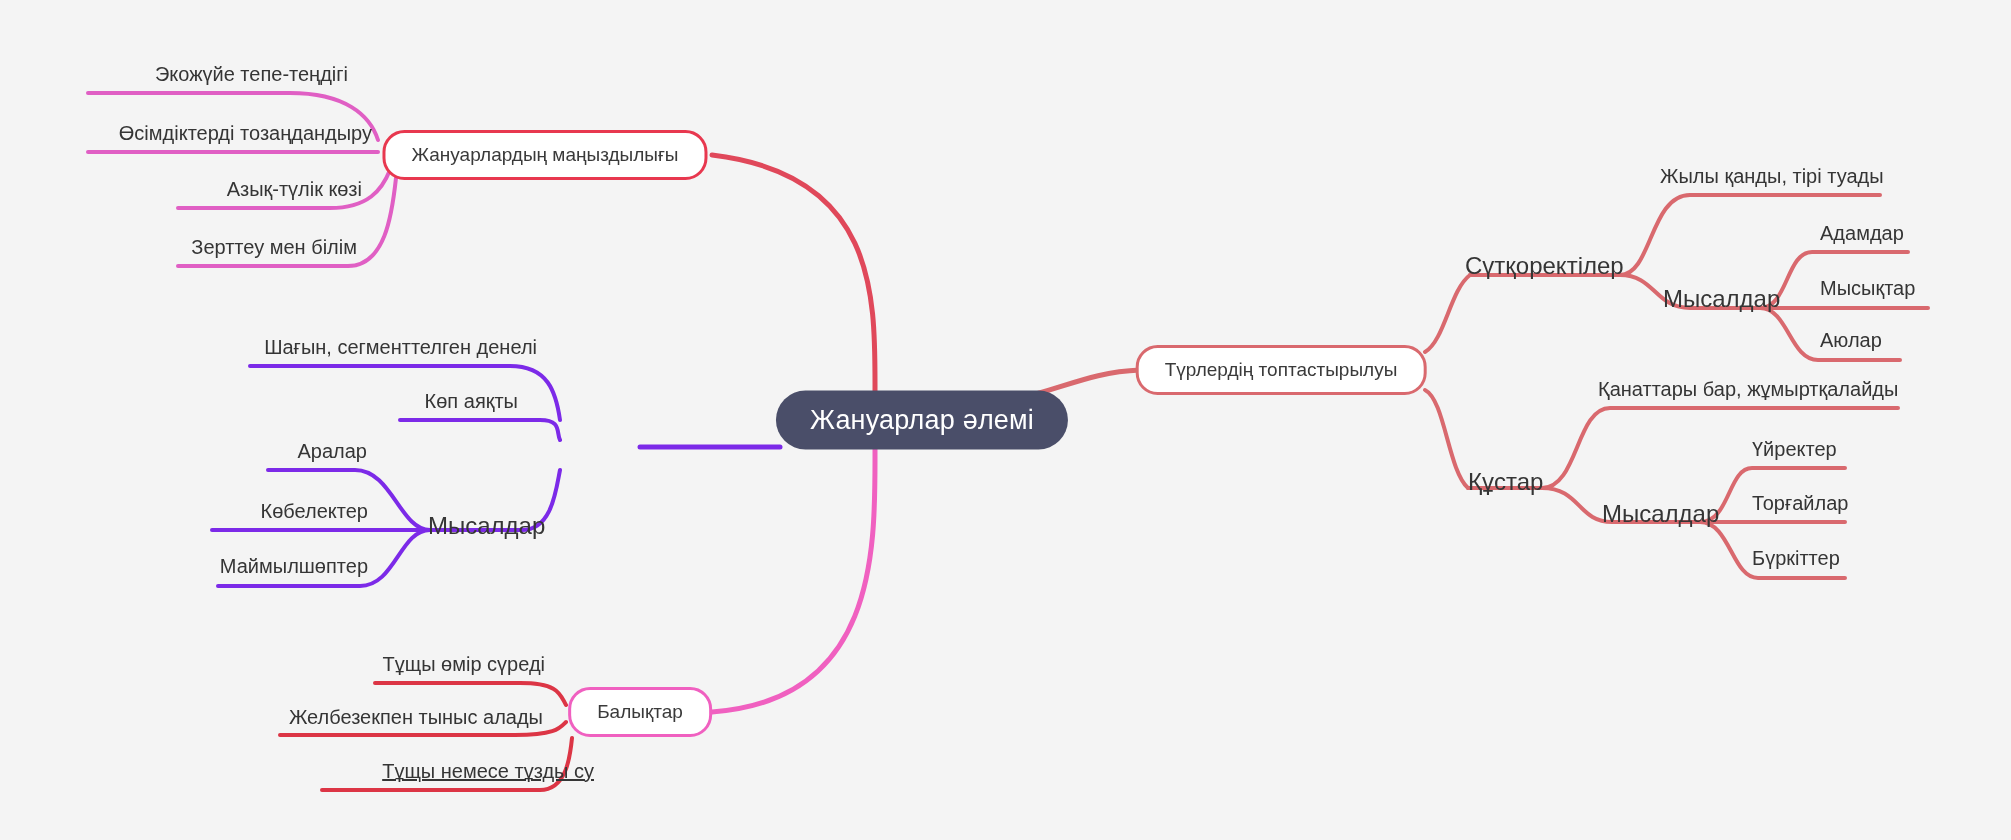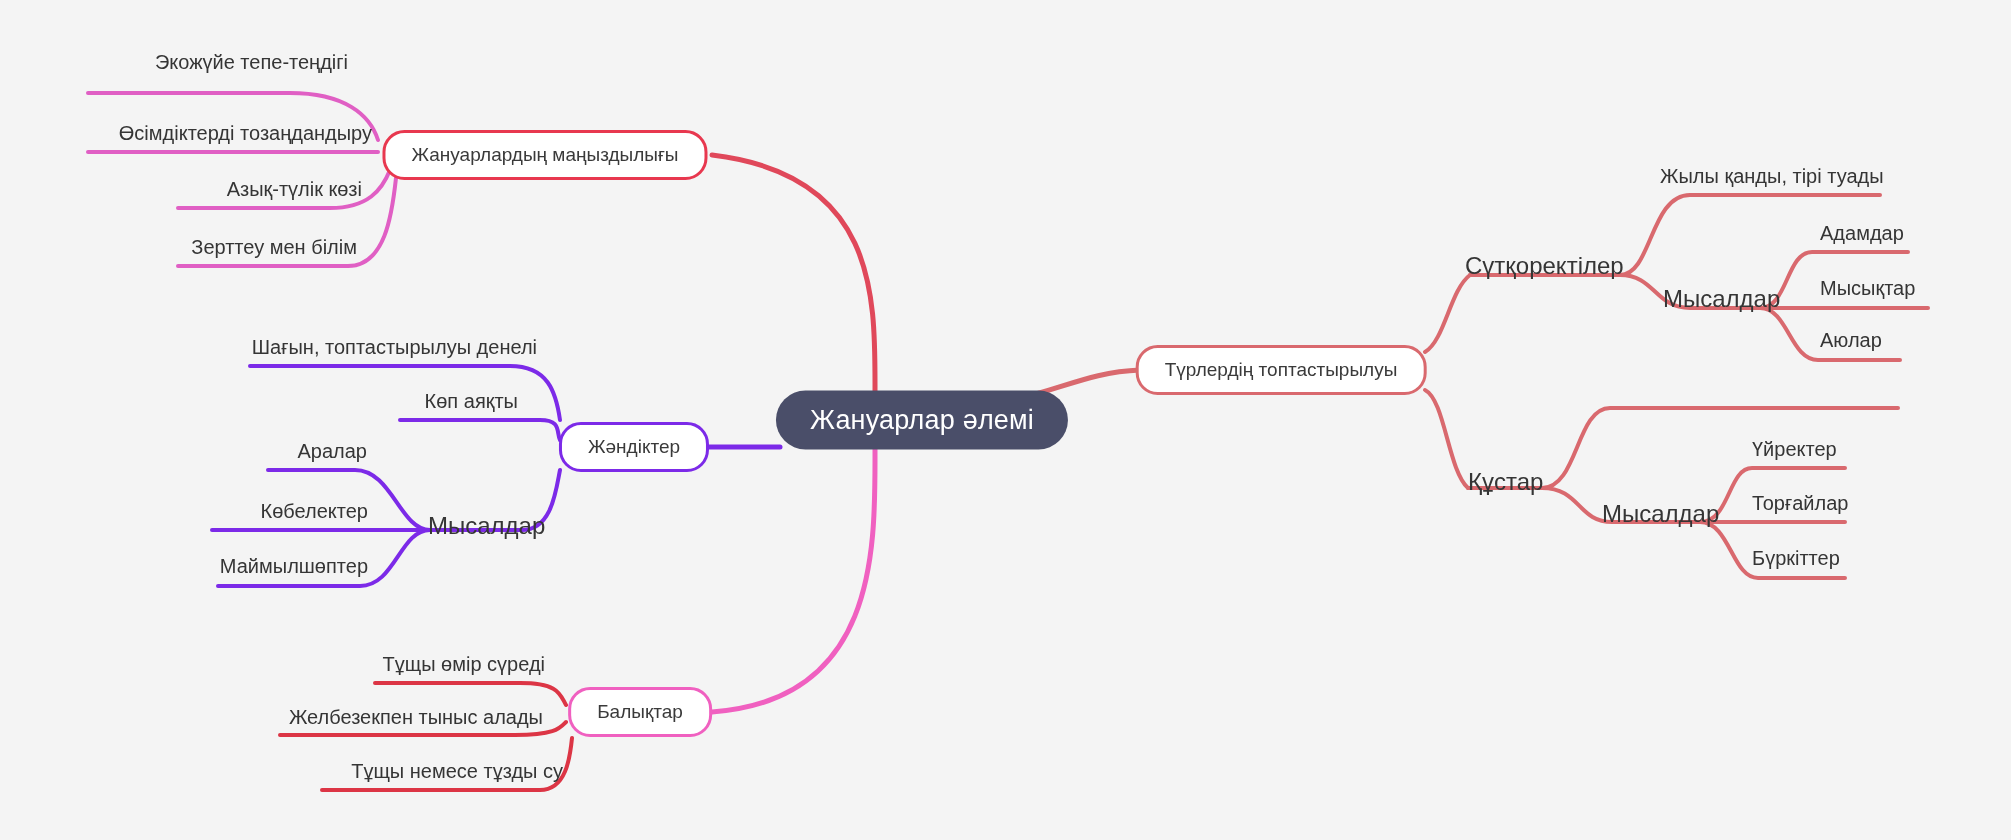--- a/index.html
+++ b/index.html
@@ -124,62 +124,60 @@
   </svg>
 
   <div class="node node-central" style="left:922px; top:420px;">
     <span>Жануарлар әлемі</span>
   </div>
 
   <div class="node node-branch b-importance" style="left:545px; top:155px;">
     <span>Жануарлардың маңыздылығы</span>
   </div>
 
-  <div class="node node-branch b-insects" style="left:634px; top:447px;">
-    <span>Жәндіктер</span>
-  </div>
 
   <div class="node node-branch b-classification" style="left:1281px; top:370px;">
     <span>Түрлердің топтастырылуы</span>
   </div>
 
   <div class="node node-branch b-fish" style="left:640px; top:712px;">
     <span>Балықтар</span>
   </div>
 
-  <div class="leaf anchor-right" style="left:348px; top:74px;">Экожүйе тепе-теңдігі</div>
+  <div class="leaf anchor-right" style="left:348px; top:86px;">Экожүйе тепе-теңдігі</div>
   <div class="leaf anchor-right" style="left:372px; top:145px;">Өсімдіктерді тозаңдандыру</div>
   <div class="leaf anchor-right" style="left:362px; top:201px;">Азық-түлік көзі</div>
   <div class="leaf anchor-right" style="left:357px; top:259px;">Зерттеу мен білім</div>
 
-  <div class="leaf anchor-right" style="left:537px; top:359px;">Шағын, топтастырылуы денелі</div>
+  <div class="leaf anchor-right" style="left:537px; top:359px;">Шағын, сегменттелген денелі</div>
   <div class="leaf anchor-right" style="left:518px; top:413px;">Көп аяқты</div>
 
   <div class="mid-label" style="left:428px; top:512px;">Мысалдар</div>
 
   <div class="leaf anchor-right" style="left:367px; top:463px;">Аралар</div>
   <div class="leaf anchor-right" style="left:368px; top:523px;">Көбелектер</div>
   <div class="leaf anchor-right" style="left:368px; top:578px;">Маймылшөптер</div>
 
   <div class="leaf anchor-right" style="left:545px; top:676px;">Тұщы өмір сүреді</div>
   <div class="leaf anchor-right" style="left:543px; top:729px;">Желбезекпен тыныс алады</div>
-  <div class="leaf anchor-right" style="left:563px; top:783px;">Тұщы немесе тұзды су</div>
+  <div class="leaf anchor-right" style="left:594px; top:783px;text-decoration:underline;">Тұщы немесе тұзды су</div>
 
   <div class="mid-label" style="left:1465px; top:252px;">Сүтқоректілер</div>
 
   <div class="leaf anchor-left" style="left:1660px; top:188px;">Жылы қанды, тірі туады</div>
 
   <div class="mid-label" style="left:1663px; top:285px;">Мысалдар</div>
 
   <div class="leaf anchor-left" style="left:1820px; top:245px;">Адамдар</div>
   <div class="leaf anchor-left" style="left:1820px; top:300px;">Мысықтар</div>
   <div class="leaf anchor-left" style="left:1820px; top:352px;">Аюлар</div>
 
   <div class="mid-label" style="left:1468px; top:468px;">Құстар</div>
 
+  <div class="leaf anchor-left" style="left:1598px; top:401px;">Қанаттары бар, жұмыртқалайды</div>
 
   <div class="mid-label" style="left:1602px; top:500px;">Мысалдар</div>
 
   <div class="leaf anchor-left" style="left:1752px; top:461px;">Үйректер</div>
   <div class="leaf anchor-left" style="left:1752px; top:515px;">Торғайлар</div>
   <div class="leaf anchor-left" style="left:1752px; top:570px;">Бүркіттер</div>
 
 </div>
 
 </body></html>

